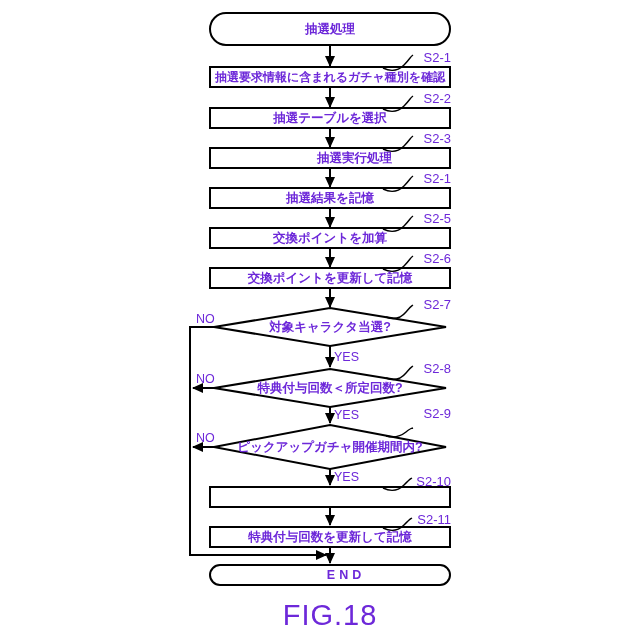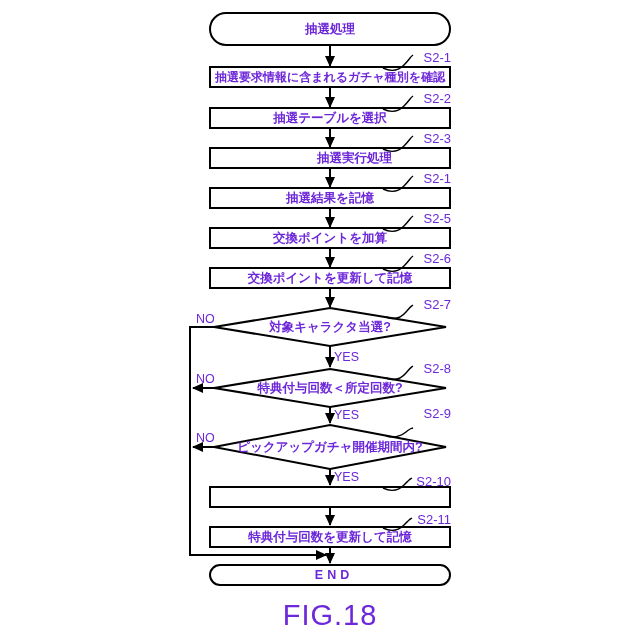--- a/index.html
+++ b/index.html
@@ -77,21 +77,21 @@
       <path d="M383,269 c8,4 15,3 21,-3 s6,-8 9,-10"></path>
       <path d="M386,317 c8,3 15,1 20,-5 s4,-5 7,-7"></path>
       <path d="M386,378 c8,3 15,1 20,-5 s4,-5 7,-7"></path>
       <path d="M386,436 c8,2 15,0 20,-4 s4,-3 7,-4"></path>
       <path d="M383,488 c8,4 15,3 21,-3 s5,-5 8,-7"></path>
       <path d="M383,528 c8,4 15,3 21,-3 s5,-5 8,-7"></path>
     </g>
   </svg>
 
   <div class="txt node-text" style="left:210px;top:13px;width:240px;height:32px;">抽選処理</div>
-  <div class="txt node-text" style="left:210px;top:565px;width:240px;height:20px;letter-spacing:4px;padding-left:4px;">END</div>
+  <div class="txt node-text" style="left:210px;top:565px;width:240px;height:20px;letter-spacing:4px;padding-left:16px;">END</div>
 
   <div class="txt node-text tight" style="left:212px;top:67px;width:236px;height:20px;">抽選要求情報に含まれるガチャ種別を確認</div>
   <div class="txt node-text" style="left:212px;top:108px;width:236px;height:20px;">抽選テーブルを選択</div>
   <div class="txt node-text" style="left:212px;top:148px;width:285px;height:20px;">抽選実行処理</div>
   <div class="txt node-text" style="left:212px;top:188px;width:236px;height:20px;">抽選結果を記憶</div>
   <div class="txt node-text" style="left:212px;top:228px;width:236px;height:20px;">交換ポイントを加算</div>
   <div class="txt node-text" style="left:212px;top:268px;width:236px;height:20px;border-radius:7px;">交換ポイントを更新して記憶</div>
   <div class="txt node-text" style="left:212px;top:527px;width:236px;height:20px;">特典付与回数を更新して記憶</div>
 
   <div class="txt node-text" style="left:230px;top:320px;width:200px;height:14px;">対象キャラクタ当選?</div>

